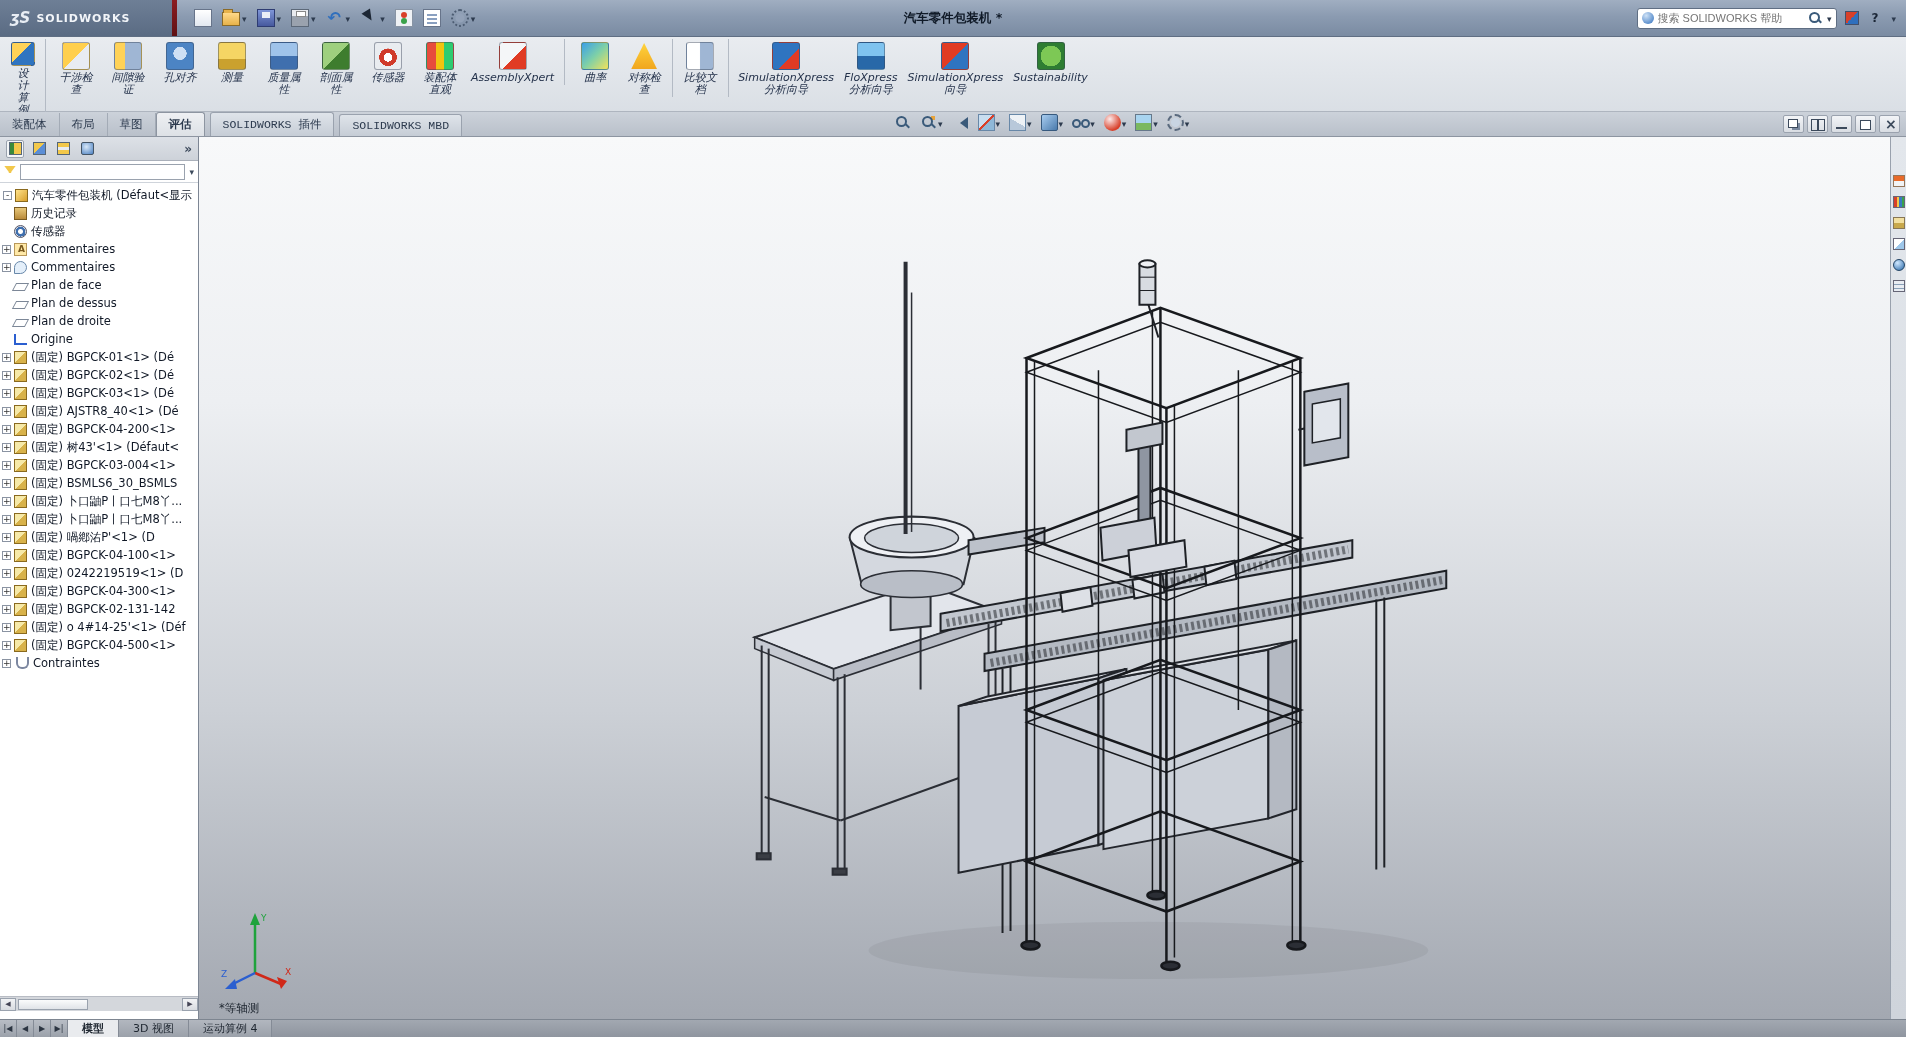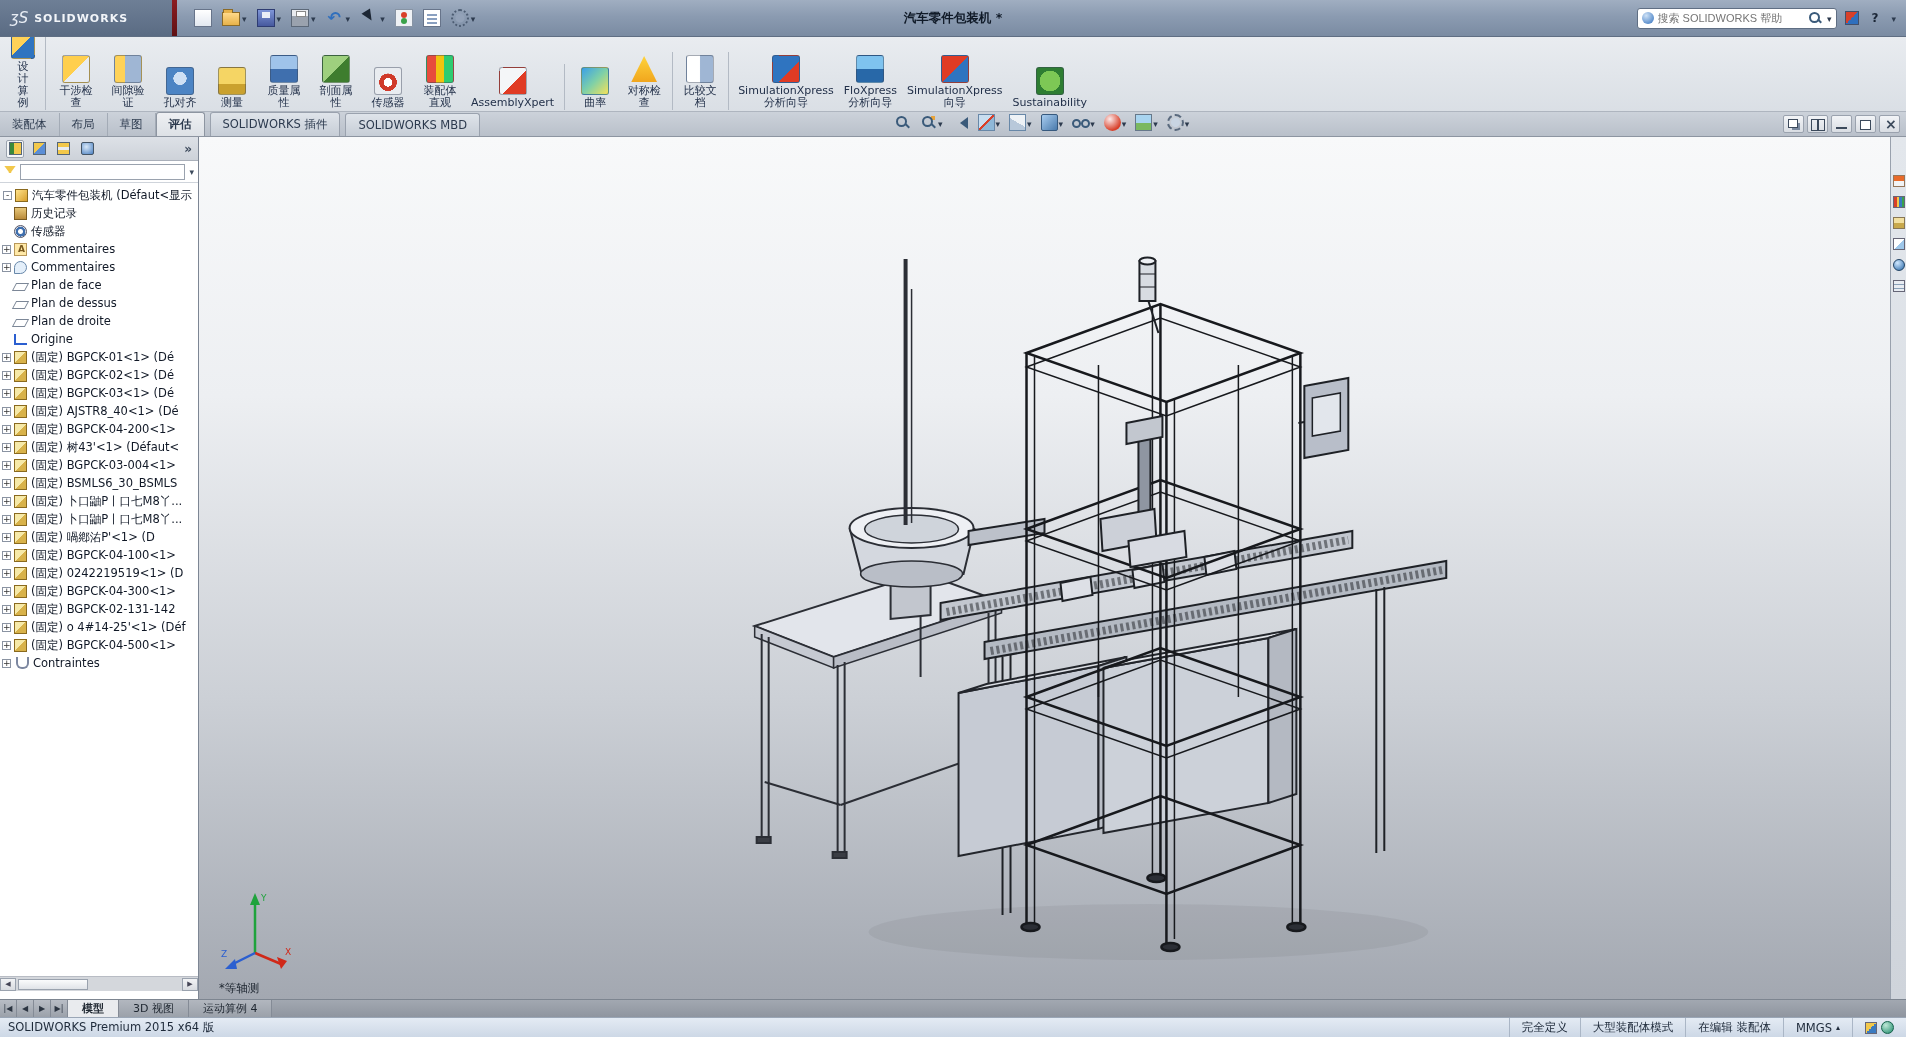--- a/index.html
+++ b/index.html
@@ -6,21 +6,21 @@
   html,body { width:1906px; height:1037px; overflow:hidden;
     font-family:"DejaVu Sans","Liberation Sans",sans-serif; font-size:12px; color:#15202e; }
   #app { width:1906px; height:1037px; display:flex; flex-direction:column; background:#c8ccd2; }
 
   
   #titlebar { height:37px; flex:0 0 37px; display:flex; align-items:center;
     background:linear-gradient(180deg,#a0aec1 0%,#8b9bb1 45%,#7a8ba2 100%);
     border-bottom:1px solid #5f6e83; position:relative; }
   #logo-block { height:100%; width:172px; display:flex; align-items:center; gap:6px; padding:0 10px;
     background:linear-gradient(180deg,#6e7f96 0%,#5a6b83 100%); color:#fff; }
-  #logo-block .mark { font-weight:normal; font-style:italic; font-size:15px; color:#e8edf4; }
+  #logo-block .mark { font-weight:bold; font-style:italic; font-size:15px; color:#e8edf4; }
   #logo-block .word { font-weight:bold; letter-spacing:1px; font-size:11px; color:#f2f5f9; }
   #logo-accent { width:5px; height:100%; background:linear-gradient(180deg,#8c1d22,#5f1013); }
   #quick-tools { display:flex; align-items:center; gap:4px; margin-left:14px; }
   .qbtn { display:flex; align-items:center; gap:2px; padding:2px 3px; border-radius:2px; }
   .qicon { width:18px; height:18px; position:relative; display:inline-block; }
   .drop::after { content:"▾"; font-size:9px; color:#2c3a4e; }
   .qbtn .drop { display:none; } .qbtn.has-arrow .drop { display:inline; }
 
   .new-document-icon { background:linear-gradient(180deg,#ffffff,#e2e8f0); border:1px solid #67748a; }
   .open-icon { background:linear-gradient(180deg,#ffd98a,#e7b24a); border:1px solid #8a6a28; margin-top:2px; height:14px; }
@@ -45,21 +45,21 @@
   #search-box input { border:none; outline:none; flex:1; font-size:11px; color:#777; background:transparent; width:120px; }
   .search-scope-icon { width:12px; height:12px; border-radius:50%; background:radial-gradient(circle at 35% 30%,#cfe2f6,#2f6fbd); flex:0 0 12px; }
   .mag { position:relative; width:15px; height:15px; display:inline-block; }
   .mag::before { content:""; position:absolute; left:1px; top:1px; width:7px; height:7px; border:2px solid #3a5a7a; border-radius:50%; }
   .mag::after { content:""; position:absolute; left:9px; top:9px; width:5px; height:2px; background:#3a5a7a; transform:rotate(45deg); }
   .tbtn { color:#1b2636; font-weight:bold; font-size:12px; padding:1px 5px; }
   .solidworks-logo-icon { width:14px; height:14px; background:linear-gradient(135deg,#d8402a 50%,#2f6fbd 50%); border:1px solid #44506a; }
 
   
   #ribbon { height:75px; flex:0 0 75px; background:linear-gradient(180deg,#e9ecf0 0%,#dadfe5 100%);
-    display:flex; align-items:flex-end; padding:2px 6px 1px 6px; border-bottom:1px solid #aeb5bf; }
+    display:flex; align-items:flex-start; padding:2px 6px 1px 6px; border-bottom:1px solid #aeb5bf;font-style:italic; }
   .rtool { display:flex; flex-direction:column; align-items:center; justify-content:flex-start;
     padding:3px 5px 1px 5px; min-width:52px; }
   .rtool .rlabel { font-size:11px; line-height:12px; text-align:center; white-space:pre-line; color:#23314a; margin-top:2px; }
   .ric { width:28px; height:28px; border-radius:3px; border:1px solid rgba(56,66,86,.45); }
   .rtool.group-end { border-right:1px solid #b3bac4; margin-right:4px; padding-right:10px; }
   .rtool.vertical { min-width:40px; max-width:44px; }
   .rtool.vertical .rlabel { width:14px; word-break:break-all; }
   .rtool.vertical .ric { width:24px; height:24px; }
 
   .design-study-icon { background:linear-gradient(135deg,#ffd257 45%,#2f74c0 45%); }
@@ -80,21 +80,21 @@
   .driveworksxpress-icon { background:linear-gradient(135deg,#e03b24 50%,#2f74c0 50%); }
   .sustainability-icon { background:radial-gradient(circle at 50% 50%,#7dc855 55%,#2e7d32 56%); }
 
   
   #tabrow { height:25px; flex:0 0 25px; background:linear-gradient(180deg,#ccd2da,#b9c0ca);
     display:flex; align-items:flex-end; position:relative; border-bottom:1px solid #8d95a1; }
   .ctab { padding:4px 12px 4px 12px; font-size:11.5px; color:#2c3a4e; border-right:1px solid #a3abb6; }
   .ctab.active { background:linear-gradient(180deg,#eef0f3,#dde1e6); font-weight:bold;
     border:1px solid #8d95a1; border-bottom:none; border-radius:3px 3px 0 0; }
   .ctab.addin { background:linear-gradient(180deg,#dfe4ea,#c6cdd6); border:1px solid #9aa2ae; border-bottom:none;
-    margin-left:5px; border-radius:3px 3px 0 0; }
+    margin-left:5px; border-radius:3px 3px 0 0;font-family:Liberation Mono, monospace; }
   #headsup { position:absolute; left:894px; top:2px; display:flex; align-items:center; gap:9px; }
   .hud { display:flex; align-items:center; gap:1px; }
   .hud .drop { display:none; } .hud.has-arrow .drop { display:inline; }
   .hud-i { width:17px; height:17px; position:relative; display:inline-block; }
   .zoom-fit-icon::before,.zoom-area-icon::before { content:""; position:absolute; left:2px; top:2px; width:7px; height:7px; border:2px solid #3a5a7a; border-radius:50%; }
   .zoom-fit-icon::after,.zoom-area-icon::after { content:""; position:absolute; left:11px; top:11px; width:5px; height:2px; background:#3a5a7a; transform:rotate(45deg); }
   .zoom-area-icon { background:linear-gradient(#e8a33a,#e8a33a) 11px 2px/4px 4px no-repeat; }
   .previous-view-icon::before { content:""; position:absolute; left:2px; top:3px; border:6px solid transparent; border-right:8px solid #3a5a7a; }
   .section-view-icon { background:linear-gradient(135deg,#c9def0 46%,#d8402a 46% 56%,#8fb8d8 56%); border:1px solid #6888a8; }
   .view-orientation-icon { background:linear-gradient(210deg,#eef2f6 50%,#b8c8da 50%); border:1px solid #6888a8; }
@@ -805,30 +805,14 @@
         <div class="mtab">
           <span>3D 视图</span>
         </div>
 
         <div class="mtab">
           <span>运动算例 4</span>
         </div>
       </div>
   </div>
 
-  <footer id="statusbar">
-    <span id="status-left">SOLIDWORKS Premium 2015 x64 版</span>
-    <div id="status-right">
-      <span class="sseg">完全定义</span>
-      <span class="sseg">大型装配体模式</span>
-      <span class="sseg">在编辑 装配体</span>
-      <span class="sseg">
-        <span>MMGS</span>
-        <span style="font-size:8px">▴</span>
-      </span>
-      <span class="sseg">
-        <span class="tag-icon"></span>
-        <span class="status-badge-icon"></span>
-      </span>
-    </div>
-  </footer>
 
 </div>
 
 </body></html>

